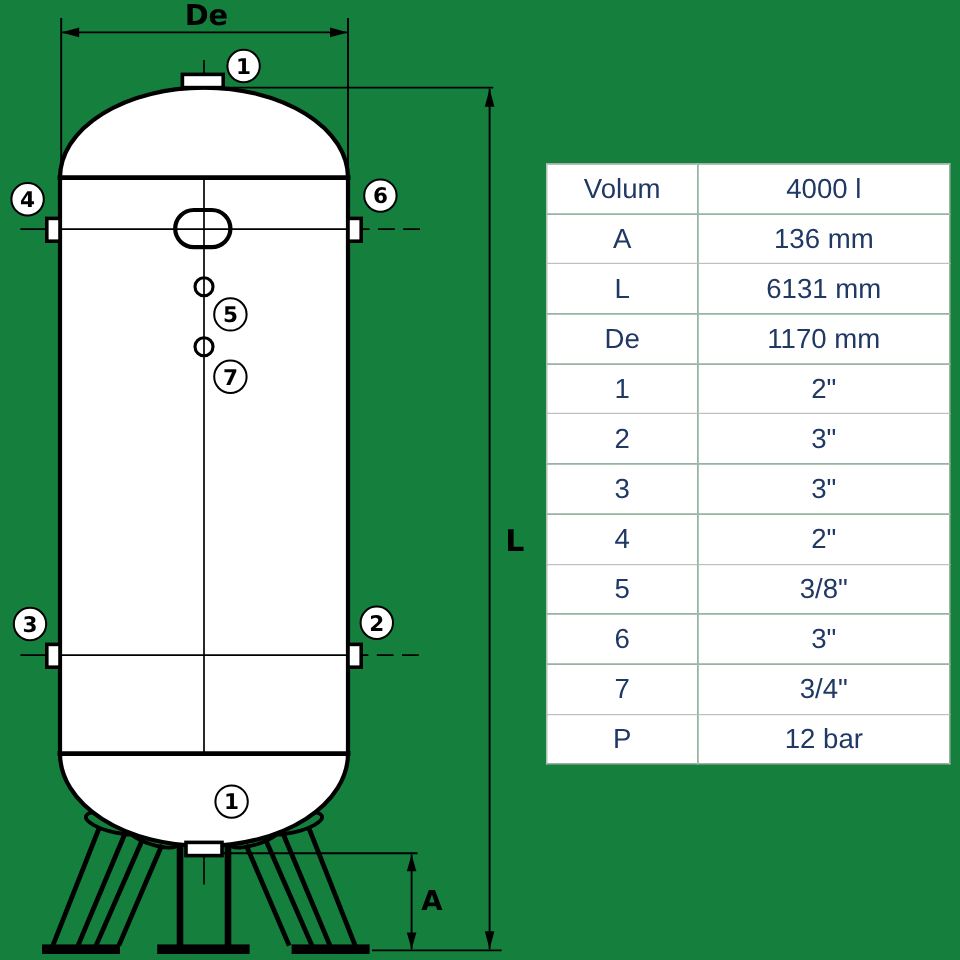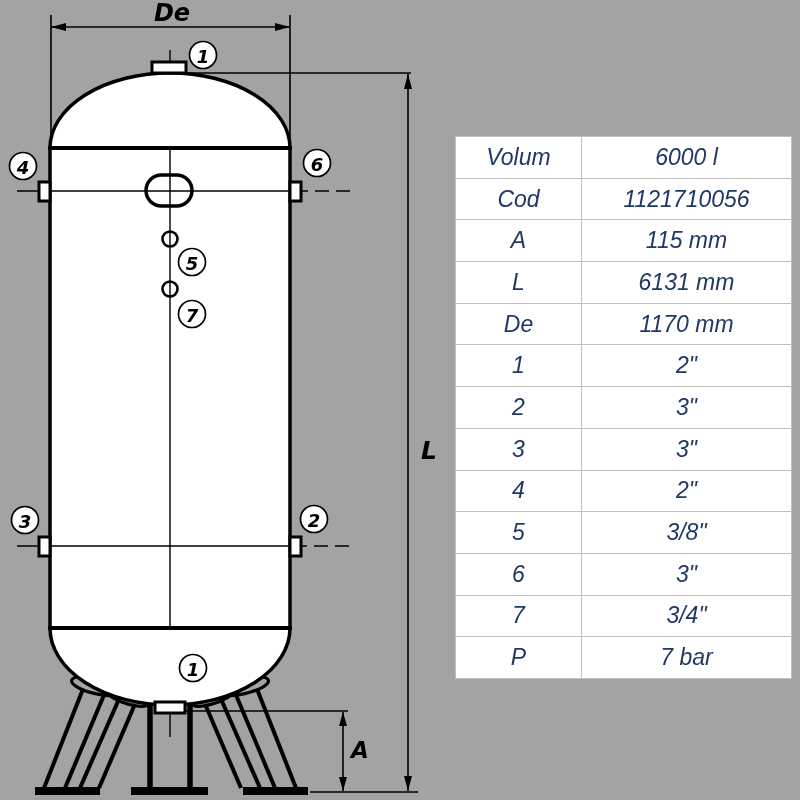--- a/index.html
+++ b/index.html
@@ -1,17 +1,17 @@
 <!DOCTYPE html>
 <html><head>
 <meta charset="utf-8">
 <style>
   html,body{margin:0;padding:0;background:#fff;}
-  #stage{position:relative;width:800px;height:800px;background:#a3a3a3;overflow:hidden;
-         font-family:"Liberation Sans",sans-serif;font-style:italic;}
+  #stage{position:relative;width:800px;height:800px;background:#15803d;overflow:hidden;
+         font-family:"Liberation Sans",sans-serif;}
   #diagram{position:absolute;left:0;top:0;}
   .dim-label{font-family:"DejaVu Sans","Liberation Sans",sans-serif;font-weight:bold;fill:#000;}
   .callout-num{font-family:"DejaVu Sans","Liberation Sans",sans-serif;font-weight:bold;font-size:18px;fill:#000;}
   
   #spec-table{position:absolute;left:455px;top:136px;width:334px;border-collapse:collapse;
               color:#1f3864;font-size:23px;table-layout:fixed;}
   #spec-table td{border:1px solid #bfbfbf;height:40.7px;text-align:center;vertical-align:middle;
                  padding:0;background:#fff;overflow:hidden;}
   #spec-table td.lbl{width:125px;text-align:center;}
   #spec-table td.val{width:209px;}
@@ -153,29 +153,25 @@
         <circle cx="193" cy="668" r="13.5" fill="#fff" stroke="#000" stroke-width="1.7"></circle>
         <text x="193" y="668" text-anchor="middle" dominant-baseline="central" dy="1" class="callout-num">1</text>
       </g>
     </g>
   </svg>
 
   <table id="spec-table">
     <tbody>
       <tr>
         <td class="lbl">Volum</td>
-        <td class="val">6000 l</td>
-      </tr>
-      <tr>
-        <td class="lbl">Cod</td>
-        <td class="val">1121710056</td>
+        <td class="val">4000 l</td>
       </tr>
       <tr>
         <td class="lbl">A</td>
-        <td class="val">115 mm</td>
+        <td class="val">136 mm</td>
       </tr>
       <tr>
         <td class="lbl">L</td>
         <td class="val">6131 mm</td>
       </tr>
       <tr>
         <td class="lbl">De</td>
         <td class="val">1170 mm</td>
       </tr>
       <tr>
@@ -201,17 +197,17 @@
       <tr>
         <td class="lbl">6</td>
         <td class="val">3"</td>
       </tr>
       <tr>
         <td class="lbl">7</td>
         <td class="val">3/4"</td>
       </tr>
       <tr>
         <td class="lbl">P</td>
-        <td class="val">7 bar</td>
+        <td class="val">12 bar</td>
       </tr>
     </tbody>
   </table>
 </div>
 
 </body></html>

